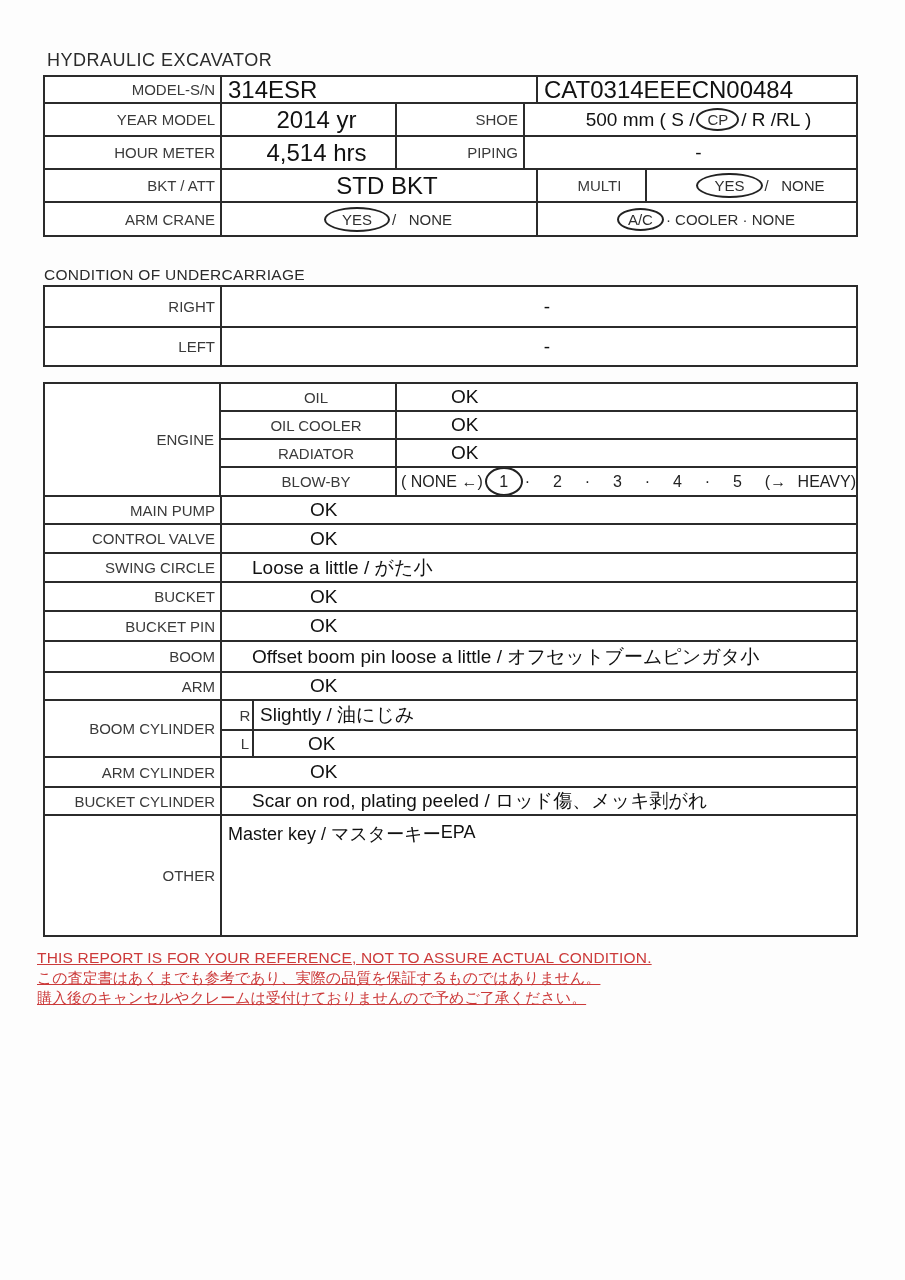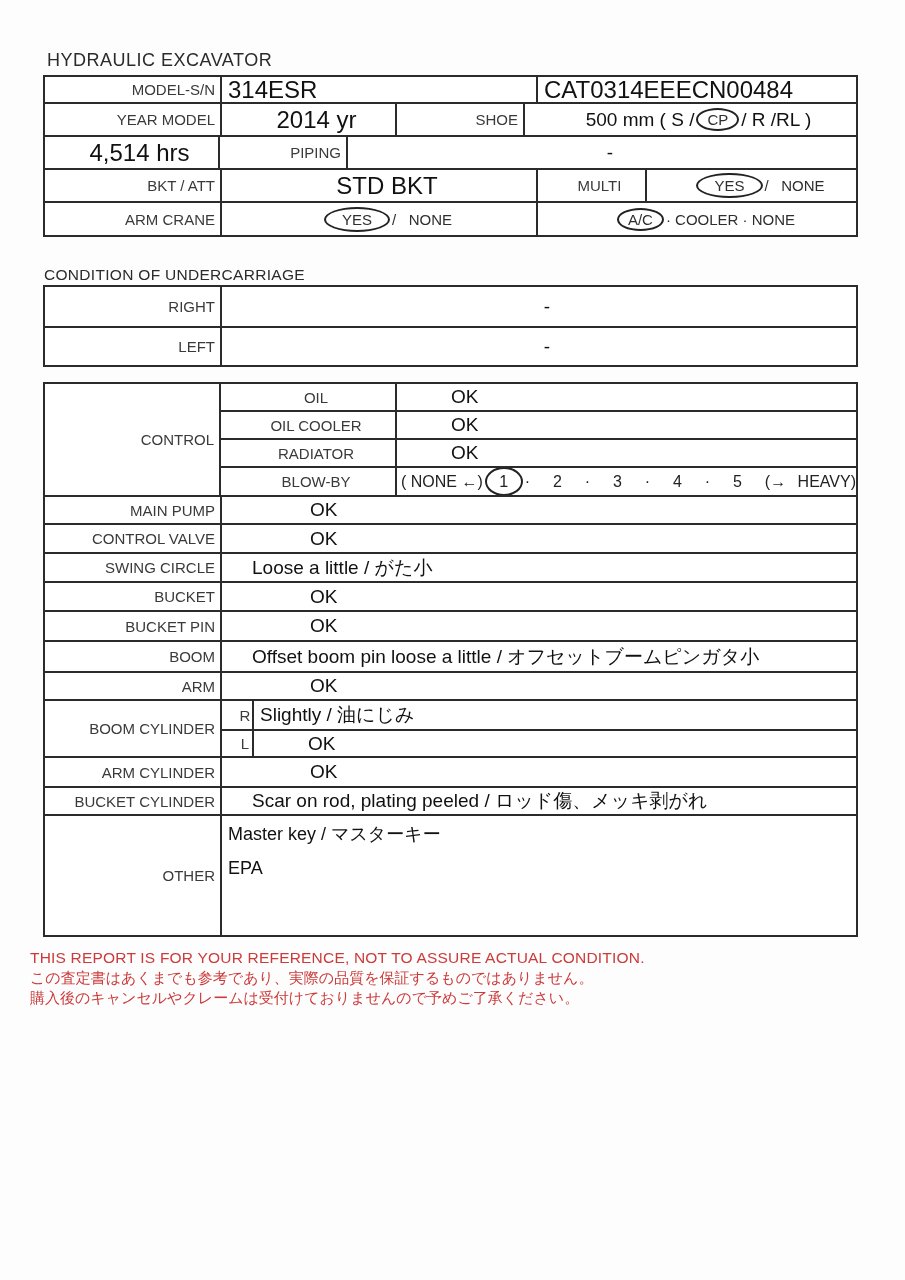--- a/index.html
+++ b/index.html
@@ -51,24 +51,24 @@
   .circle1{
     display:inline-flex;align-items:center;justify-content:center;
     border:2px solid #222;border-radius:50%;width:34px;height:25px;font-size:16px;margin:0 2px;
   }
   .blowby{font-size:16px;color:#222;padding-left:4px;}
   .blowby .seg{white-space:pre;}
   .wordsp{word-spacing:7px;}
   .subcol{display:flex;flex-direction:column;flex:1;}
   .subrow{display:flex;flex-direction:row;}
   .subrow + .subrow{border-top:2px solid #2b2b2b;}
-  .other-val{flex:1;display:flex;flex-direction:column;justify-content:flex-start;
-    padding:6px 0 0 6px;gap:12px;}
+  .other-val{flex:1;display:flex;flex-direction:row;justify-content:flex-start;
+    padding:6px 0 0 6px;gap:0;}
   .other-line{font-size:18px;color:#111;white-space:pre;}
-  .footer{position:absolute;left:30px;top:948px;line-height:20px;}
+  .footer{position:absolute;left:37px;top:948px;line-height:20px;text-decoration:underline;}
   .f-en{font-size:15.5px;letter-spacing:.2px;}
   .f-jp{font-size:15px;}
 </style>
 </head>
 <body>
 
 <div class="page">
 
   <div class="title">HYDRAULIC EXCAVATOR</div>
 
@@ -82,20 +82,21 @@
       <div class="cell lbl br w-label">YEAR MODEL</div>
       <div class="cell val mid center br w-v1">2014 yr</div>
       <div class="cell lbl br w-shoelbl">SHOE</div>
       <div class="cell val center grow">
         <span>500 mm ( S /</span>
         <span class="oval oval-sm sm">CP</span>
         <span>/ R /RL )</span>
       </div>
     </div>
     <div class="trow" style="height:31px">
+      <div class="cell lbl br w-label">HOUR METER</div>
       <div class="cell val mid center br w-v1">4,514 hrs</div>
       <div class="cell lbl br w-shoelbl">PIPING</div>
       <div class="cell val center grow">-</div>
     </div>
     <div class="trow" style="height:31px">
       <div class="cell lbl br w-label">BKT / ATT</div>
       <div class="cell val mid center br w-bkt">STD BKT</div>
       <div class="cell lbl center br w-multi" style="justify-content:center;padding-right:0">MULTI</div>
       <div class="cell sm center grow">
         <span class="oval">YES</span>
@@ -123,21 +124,21 @@
     </div>
     <div class="trow" style="height:37px">
       <div class="cell lbl br w-label">LEFT</div>
       <div class="cell val center grow">-</div>
     </div>
   </div>
 
   <div class="tbl t3">
 
     <div class="trow" style="height:111px">
-      <div class="cell lbl br w-label">CONTROL</div>
+      <div class="cell lbl br w-label">ENGINE</div>
       <div class="subcol">
         <div class="subrow" style="height:26px">
           <div class="cell lbl br w-sub" style="justify-content:center;padding-right:0">OIL</div>
           <div class="cell val pad-eok grow">OK</div>
         </div>
         <div class="subrow" style="height:26px">
           <div class="cell lbl br w-sub" style="justify-content:center;padding-right:0">OIL COOLER</div>
           <div class="cell val pad-eok grow">OK</div>
         </div>
         <div class="subrow" style="height:26px">

